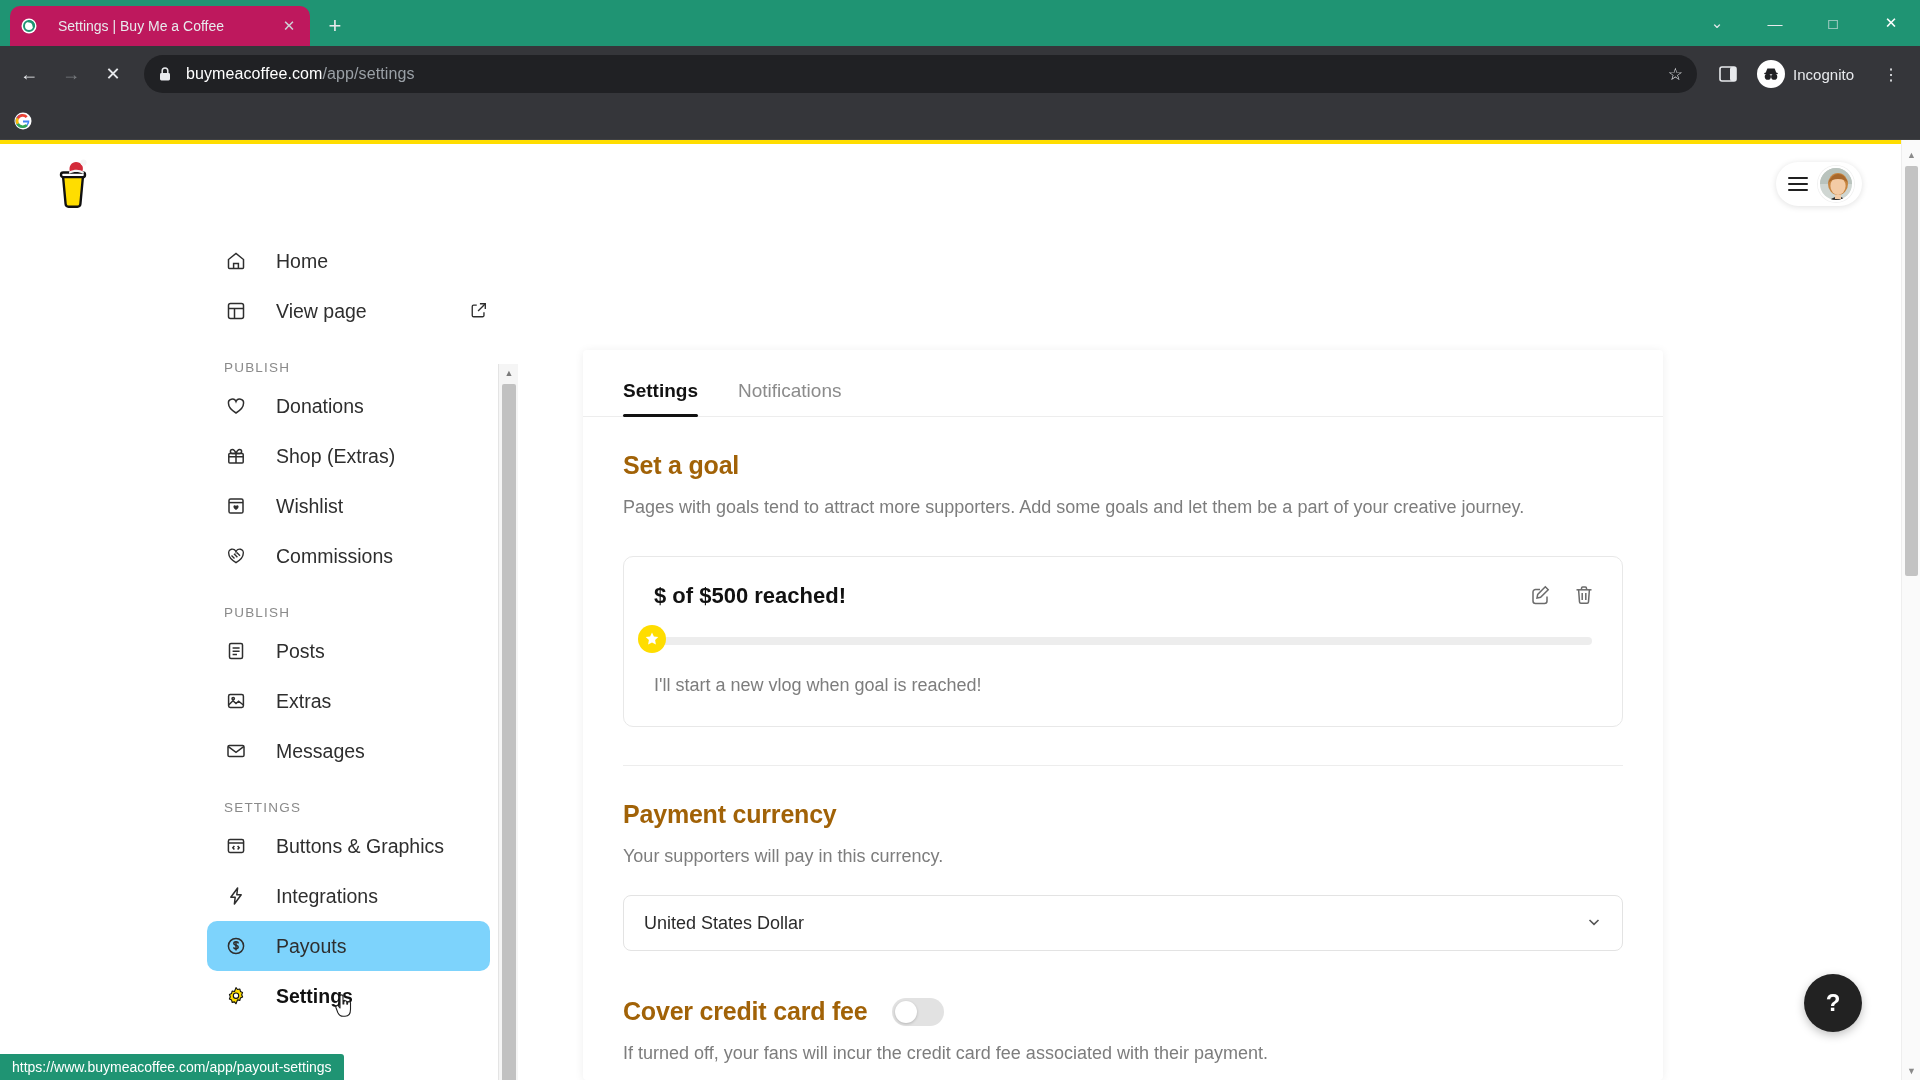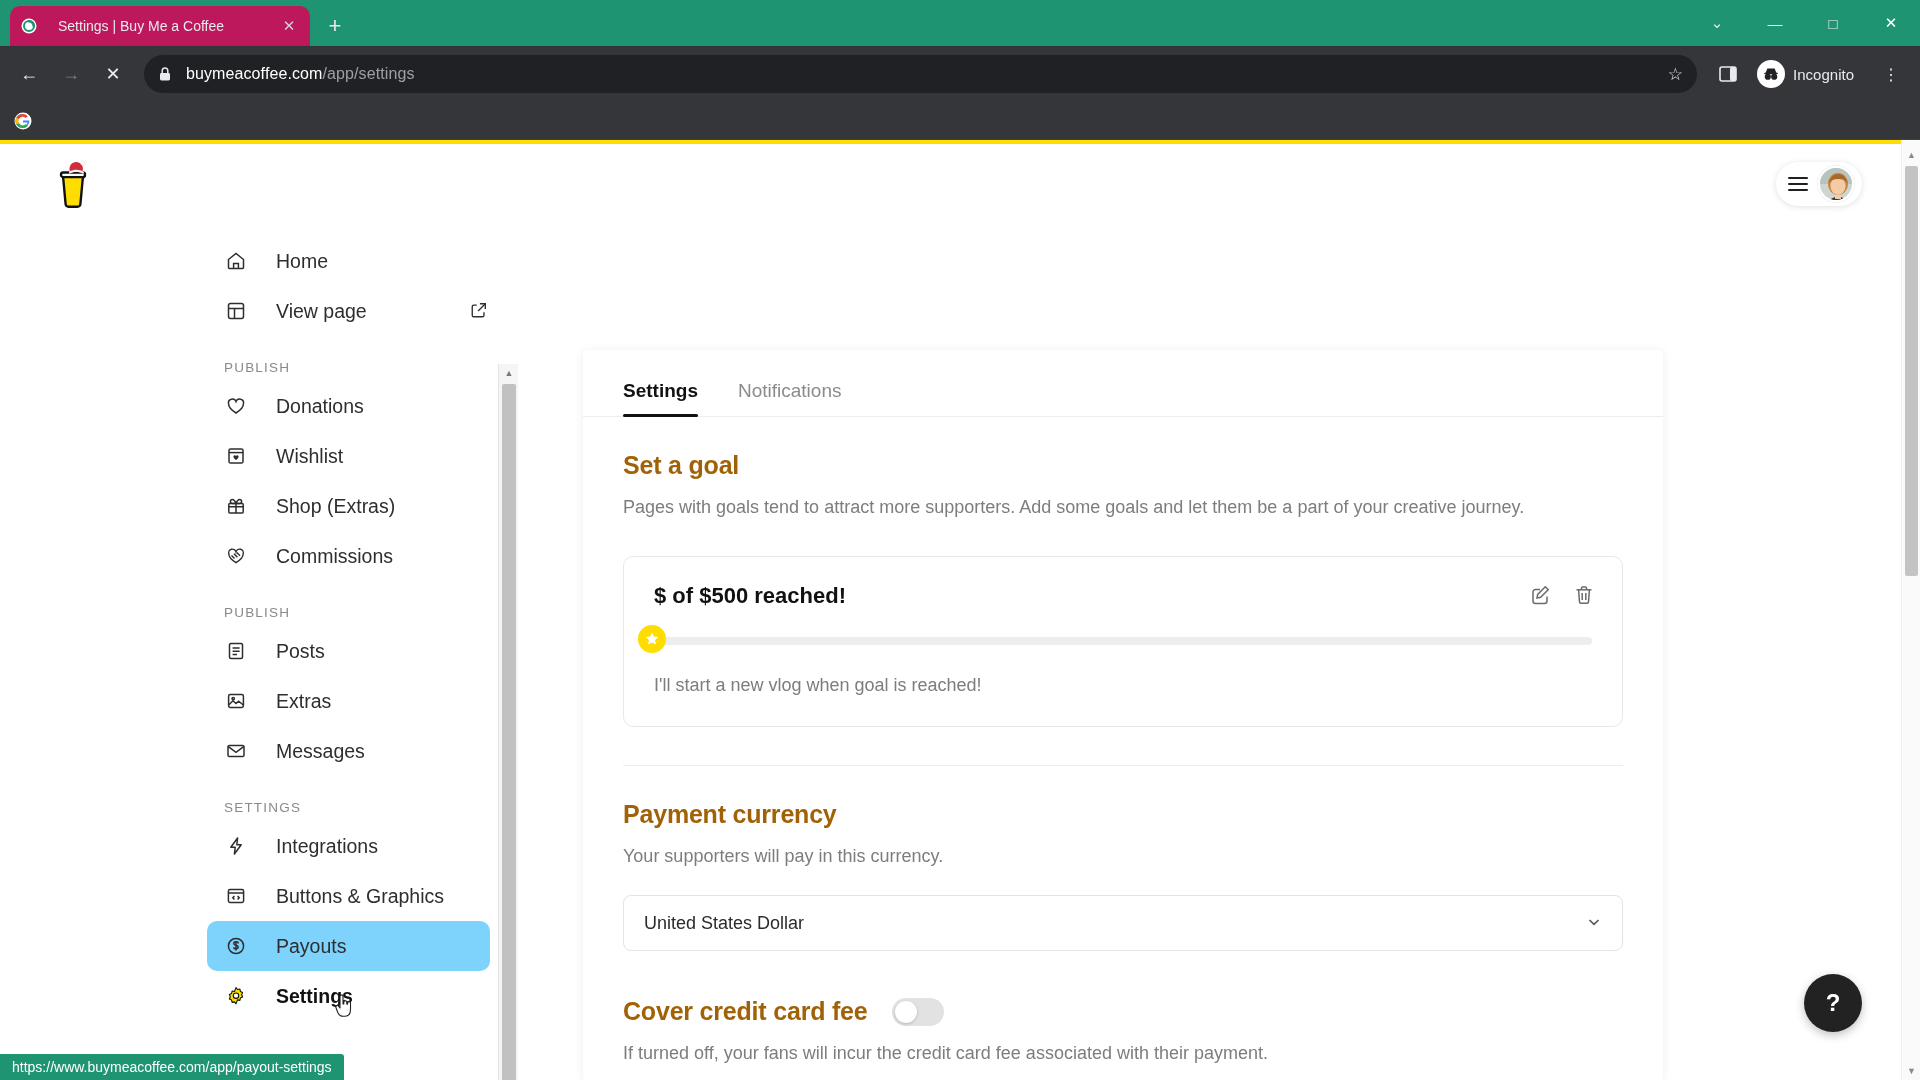--- a/index.html
+++ b/index.html
@@ -376,41 +376,41 @@
                 <path d="M11 18S3.5 13.5 3.5 8.6A3.9 3.9 0 0 1 11 6.6a3.9 3.9 0 0 1 7.5 2c0 4.9-7.5 9.4-7.5 9.4z"></path>
               </svg>
           </span>
           <span>Donations</span>
         </div>
 
 
         <div class="nav-item">
           <span class="ni-icon">
             <svg width="22" height="22" viewBox="0 0 22 22" fill="none" stroke="#2e2e2e" stroke-width="1.5">
+                <rect x="3.8" y="8.5" width="14.4" height="9.5" rx="1"></rect>
+                <path d="M3.8 11.8h14.4M11 8.5V18"></path>
+                <path d="M11 8.5S9.6 4.5 7.4 4.5a2 2 0 0 0 0 4zM11 8.5s1.4-4 3.6-4a2 2 0 0 1 0 4z"></path>
+              </svg>
+          </span>
+          <span>Shop (Extras)</span>
+        </div>
+
+        <div class="nav-item">
+          <span class="ni-icon">
+            <svg width="22" height="22" viewBox="0 0 22 22" fill="none" stroke="#2e2e2e" stroke-width="1.5">
                 <rect x="4" y="4" width="14" height="14" rx="1.6"></rect>
                 <path d="M4 7.6h14"></path>
                 <path d="M11 15s-2.6-1.7-2.6-3.3a1.4 1.4 0 0 1 2.6-.7 1.4 1.4 0 0 1 2.6.7C13.6 13.3 11 15 11 15z" fill="#2e2e2e" stroke="none"></path>
               </svg>
           </span>
           <span>Wishlist</span>
         </div>
 
         <div class="nav-item">
           <span class="ni-icon">
-            <svg width="22" height="22" viewBox="0 0 22 22" fill="none" stroke="#2e2e2e" stroke-width="1.5">
-                <rect x="3.8" y="8.5" width="14.4" height="9.5" rx="1"></rect>
-                <path d="M3.8 11.8h14.4M11 8.5V18"></path>
-                <path d="M11 8.5S9.6 4.5 7.4 4.5a2 2 0 0 0 0 4zM11 8.5s1.4-4 3.6-4a2 2 0 0 1 0 4z"></path>
-              </svg>
-          </span>
-          <span>Shop (Extras)</span>
-        </div>
-
-        <div class="nav-item">
-          <span class="ni-icon">
             <svg width="22" height="22" viewBox="0 0 22 22" fill="none" stroke="#2e2e2e" stroke-width="1.4">
                 <path d="M11 17.6S3.8 13.4 3.8 8.8A3.7 3.7 0 0 1 11 6.9a3.7 3.7 0 0 1 7.2 1.9c0 4.6-7.2 8.8-7.2 8.8z"></path>
                 <path d="M6.5 10.6l3 3M9 8.8l3.4 3.4M11.8 7.6l3.2 3.2"></path>
               </svg>
           </span>
           <span>Commissions</span>
         </div>
 
         <div class="nav-section">PUBLISH</div>
 
@@ -442,36 +442,36 @@
                 <path d="M3 6.4l8 6 8-6"></path>
               </svg>
           </span>
           <span>Messages</span>
         </div>
 
         <div class="nav-section">SETTINGS</div>
 
         <div class="nav-item">
           <span class="ni-icon">
-            <svg width="22" height="22" viewBox="0 0 22 22" fill="none" stroke="#2e2e2e" stroke-width="1.5" stroke-linejoin="round">
-                <path d="M12.6 3 5.8 12.2h4.4L9.4 19l6.8-9.2h-4.4z"></path>
-              </svg>
-          </span>
-          <span>Integrations</span>
-        </div>
-
-        <div class="nav-item">
-          <span class="ni-icon">
             <svg width="22" height="22" viewBox="0 0 22 22" fill="none" stroke="#2e2e2e" stroke-width="1.5">
                 <rect x="3.4" y="4.6" width="15.2" height="12.8" rx="1.6"></rect>
                 <path d="M3.4 8h15.2"></path>
                 <path d="M9.4 11l-1.6 1.8 1.6 1.8M12.6 11l1.6 1.8-1.6 1.8"></path>
               </svg>
           </span>
           <span>Buttons &amp; Graphics</span>
+        </div>
+
+        <div class="nav-item">
+          <span class="ni-icon">
+            <svg width="22" height="22" viewBox="0 0 22 22" fill="none" stroke="#2e2e2e" stroke-width="1.5" stroke-linejoin="round">
+                <path d="M12.6 3 5.8 12.2h4.4L9.4 19l6.8-9.2h-4.4z"></path>
+              </svg>
+          </span>
+          <span>Integrations</span>
         </div>
 
         <div class="nav-item hovered">
           <span class="ni-icon">
             <svg width="22" height="22" viewBox="0 0 22 22" fill="none" stroke="#2e2e2e" stroke-width="1.5">
                 <circle cx="11" cy="11" r="7.6"></circle>
                 <path d="M11 6.4v9.2"></path>
                 <path d="M13.2 8.4c0-1-1-1.6-2.2-1.6s-2.2.7-2.2 1.7 1 1.5 2.2 1.8 2.2.8 2.2 1.8-1 1.7-2.2 1.7-2.2-.6-2.2-1.6"></path>
               </svg>
           </span>

